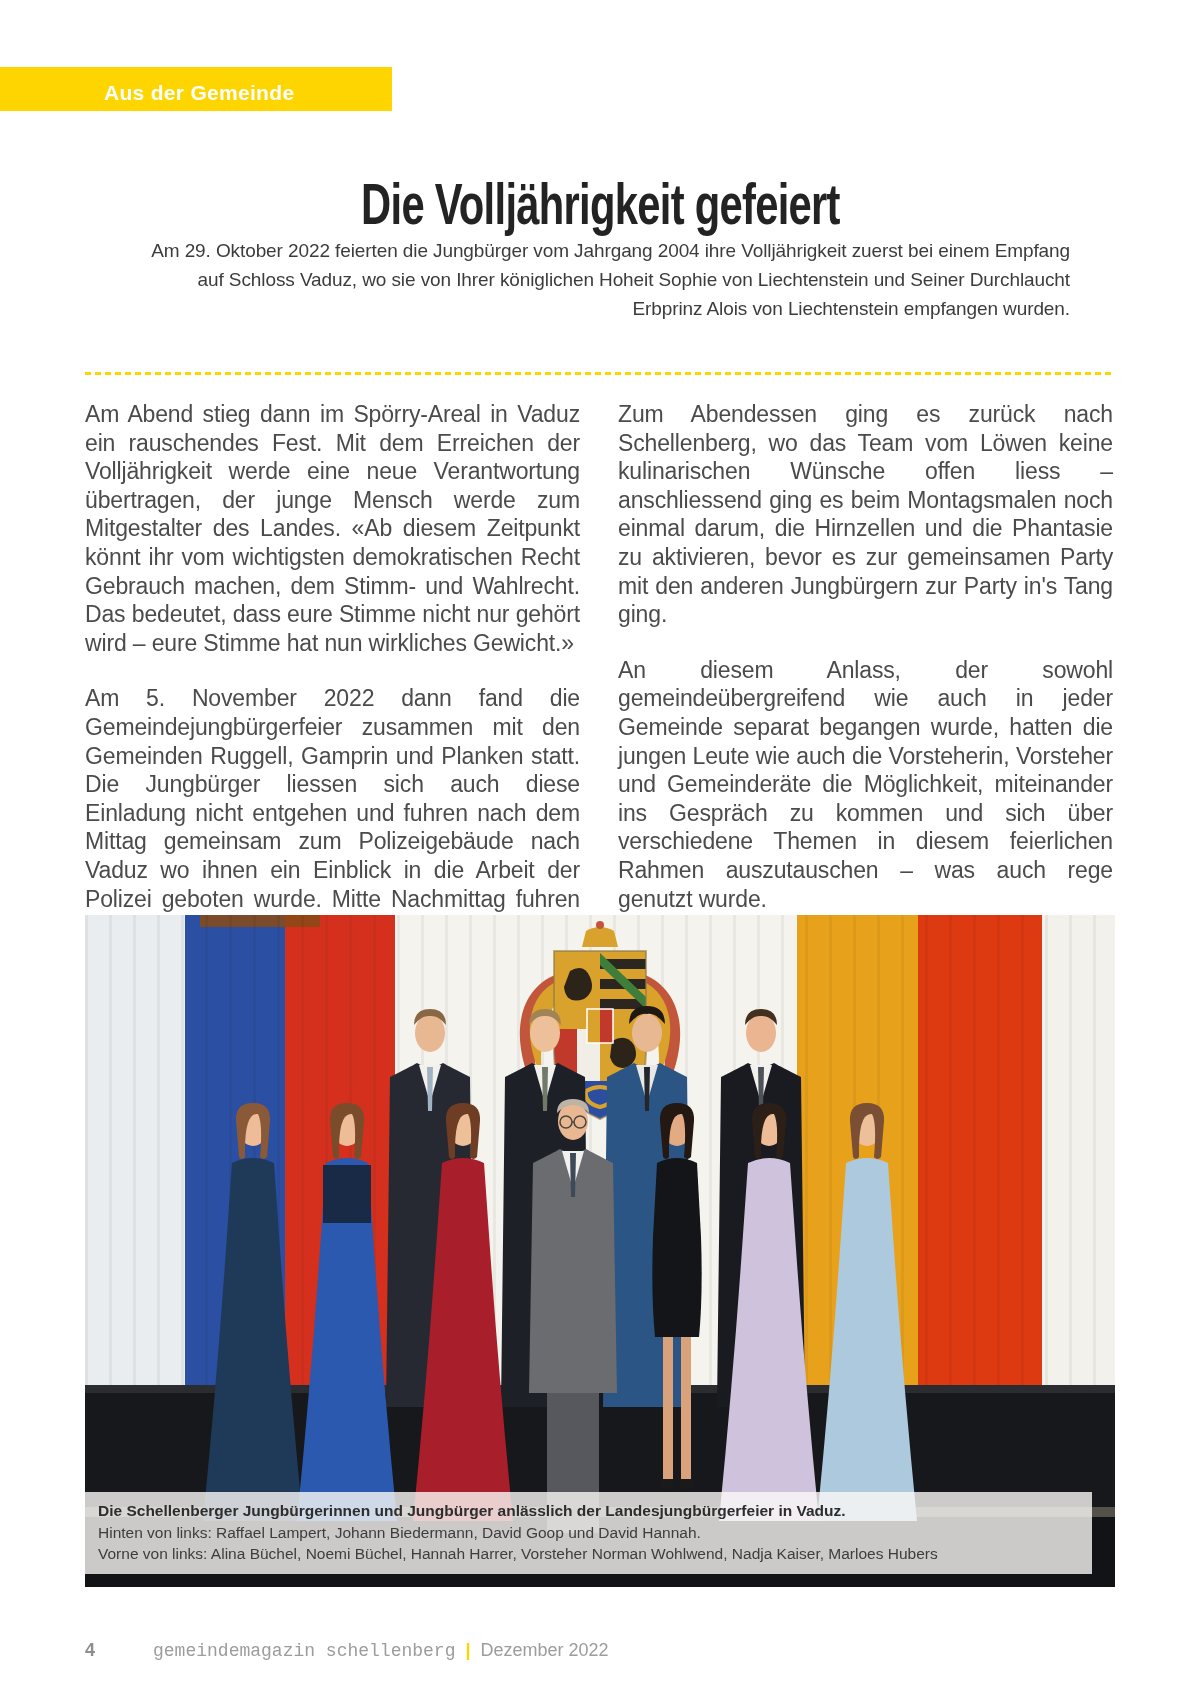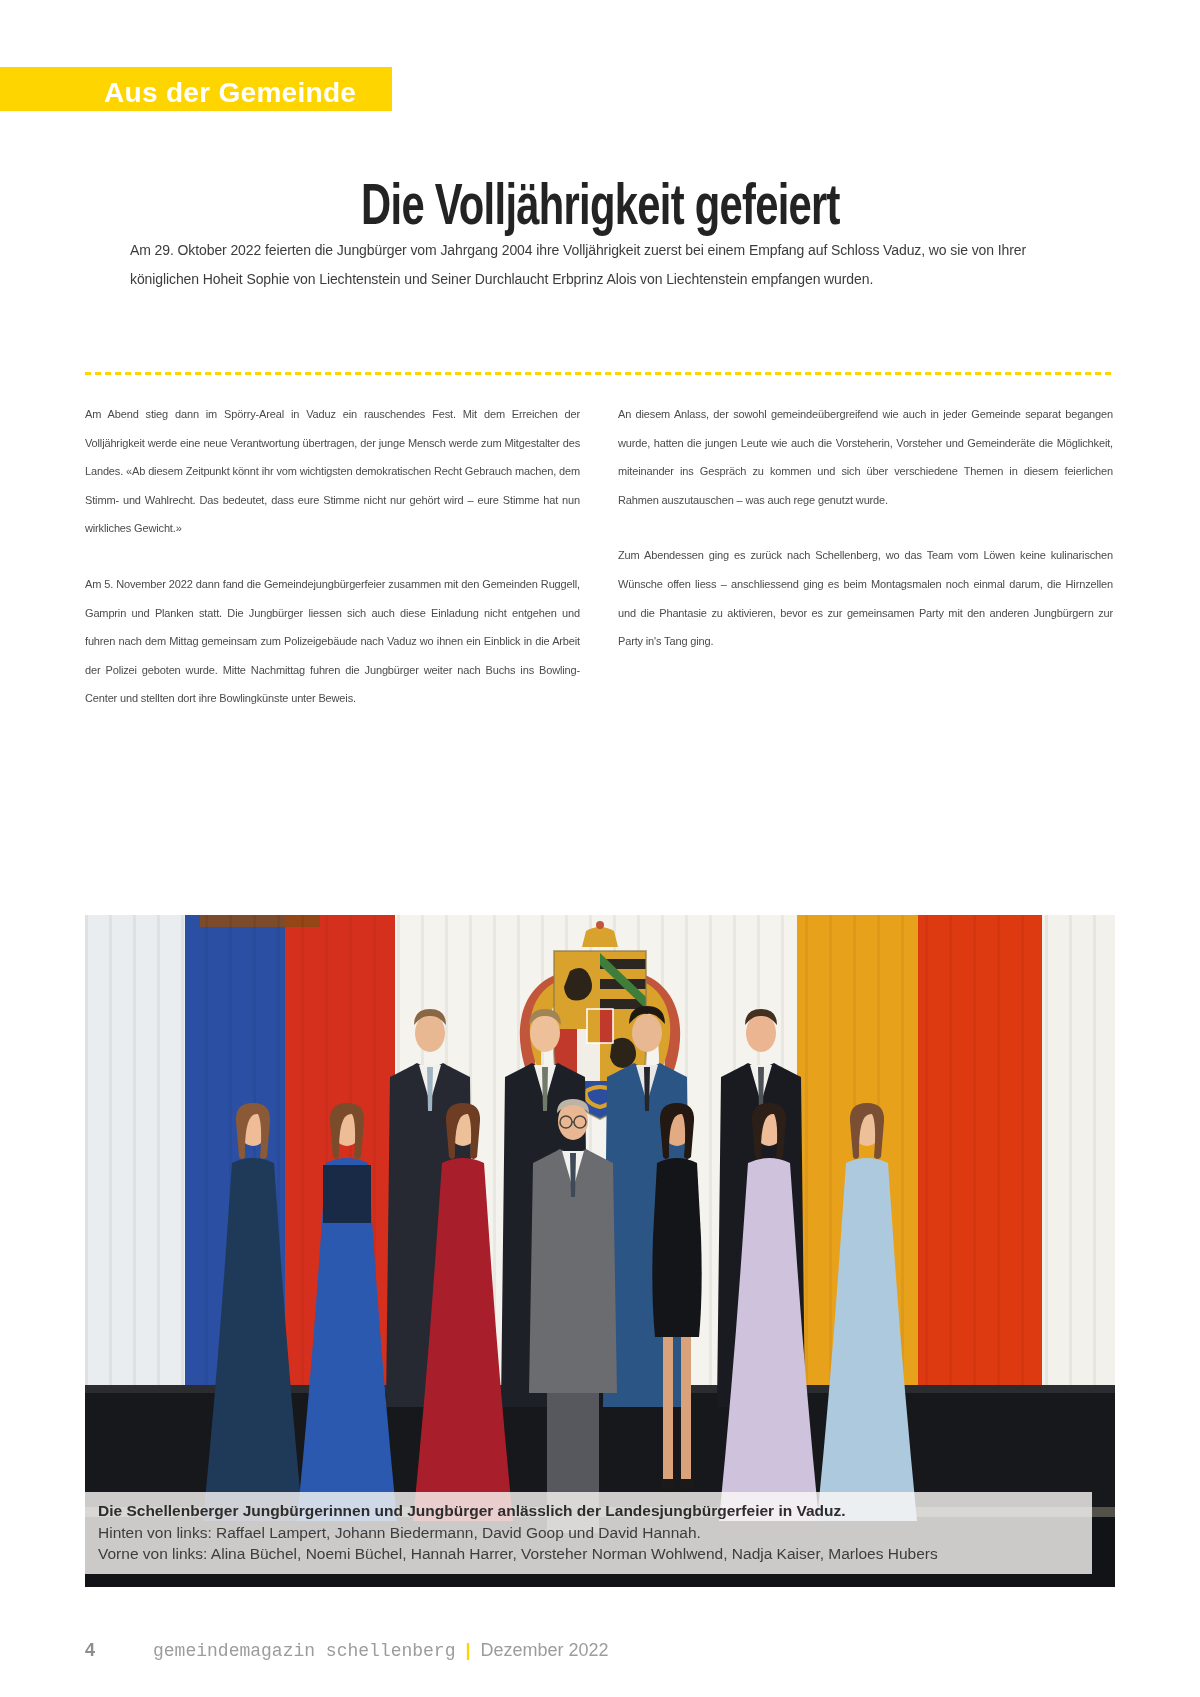--- a/index.html
+++ b/index.html
@@ -2,38 +2,38 @@
 <html><head>
 <meta charset="utf-8">
 <style>
   html,body{margin:0;padding:0;background:#fff;}
   .page{position:relative;width:1200px;height:1697px;background:#ffffff;overflow:hidden;
         font-family:"Liberation Sans",sans-serif;}
 
   
   .band{position:absolute;top:67px;left:0;width:392px;height:44px;background:#ffd500;
         display:flex;align-items:center;padding-left:104px;box-sizing:border-box;}
-  .band span{color:#ffffff;font-weight:bold;font-size:28px;letter-spacing:.3px;margin-top:8px;}
+  .band span{color:#ffffff;font-weight:bold;font-size:21px;letter-spacing:.3px;margin-top:8px;}
 
   
   .title-wrap{position:absolute;top:172px;left:0;width:1200px;text-align:center;margin:0;}
   .title{display:inline-block;font-size:58px;line-height:1.1;font-weight:bold;color:#232323;
          letter-spacing:-1px;white-space:nowrap;transform:scaleX(.72);transform-origin:center;}
 
   
-  .intro{position:absolute;top:236px;left:130px;width:940px;margin:0;text-align:left;
-         font-size:14px;line-height:29px;color:#3c3c3c;letter-spacing:-.1px;}
+  .intro{position:absolute;top:236px;left:130px;width:940px;margin:0;text-align:right;
+         font-size:19px;line-height:29px;color:#3c3c3c;letter-spacing:-.1px;}
 
   
   .divider{position:absolute;top:372px;left:85px;width:1028px;height:3px;
            background:repeating-linear-gradient(90deg,#ffd500 0 6px,transparent 6px 10px);}
 
   
   .columns{position:absolute;top:400px;left:85px;width:1028px;display:flex;gap:38px;}
-  .col{flex:1;text-align:justify;font-size:11px;line-height:28.6px;color:#4b4b4b;
+  .col{flex:1;text-align:justify;font-size:23px;line-height:28.6px;color:#4b4b4b;
        letter-spacing:-.15px;}
   .col p{margin:0 0 27px 0;}
 
   
   .photo{position:absolute;top:915px;left:85px;width:1030px;height:672px;margin:0;overflow:hidden;}
   .photo svg{position:absolute;inset:0;display:block;}
 
   
   .caption{position:absolute;left:0;top:577px;width:1007px;box-sizing:border-box;
            padding:8px 13px 9px;background:rgba(250,249,246,.8);
@@ -61,22 +61,22 @@
   <p class="intro">Am 29. Oktober 2022 feierten die Jungbürger vom Jahrgang 2004 ihre Volljährigkeit zuerst bei einem Empfang auf Schloss Vaduz, wo sie von Ihrer königlichen Hoheit Sophie von Liechtenstein und Seiner Durchlaucht Erbprinz Alois von Liechtenstein empfangen wurden.</p>
 
   <div class="divider"></div>
 
   <div class="columns">
     <div class="col">
         <p class="para">Am Abend stieg dann im Spörry-Areal in Vaduz ein rauschendes Fest. Mit dem Erreichen der Volljährigkeit werde eine neue Verantwortung übertragen, der junge Mensch werde zum Mitgestalter des Landes. «Ab diesem Zeitpunkt könnt ihr vom wichtigsten demokratischen Recht Gebrauch machen, dem Stimm- und Wahlrecht. Das bedeutet, dass eure Stimme nicht nur gehört wird – eure Stimme hat nun wirkliches Gewicht.»</p>
         <p class="para">Am 5. November 2022 dann fand die Gemeindejungbürgerfeier zusammen mit den Gemeinden Ruggell, Gamprin und Planken statt. Die Jungbürger liessen sich auch diese Einladung nicht entgehen und fuhren nach dem Mittag gemeinsam zum Polizeigebäude nach Vaduz wo ihnen ein Einblick in die Arbeit der Polizei geboten wurde. Mitte Nachmittag fuhren die Jungbürger weiter nach Buchs ins Bowling-Center und stellten dort ihre Bowlingkünste unter Beweis.</p>
       </div>
     <div class="col">
+        <p class="para">Zum Abendessen ging es zurück nach Schellenberg, wo das Team vom Löwen keine kulinarischen Wünsche offen liess – anschliessend ging es beim Montagsmalen noch einmal darum, die Hirnzellen und die Phantasie zu aktivieren, bevor es zur gemeinsamen Party mit den anderen Jungbürgern zur Party in's Tang ging.</p>
         <p class="para">An diesem Anlass, der sowohl gemeindeübergreifend wie auch in jeder Gemeinde separat begangen wurde, hatten die jungen Leute wie auch die Vorsteherin, Vorsteher und Gemeinderäte die Möglichkeit, miteinander ins Gespräch zu kommen und sich über verschiedene Themen in diesem feierlichen Rahmen auszutauschen – was auch rege genutzt wurde.</p>
-        <p class="para">Zum Abendessen ging es zurück nach Schellenberg, wo das Team vom Löwen keine kulinarischen Wünsche offen liess – anschliessend ging es beim Montagsmalen noch einmal darum, die Hirnzellen und die Phantasie zu aktivieren, bevor es zur gemeinsamen Party mit den anderen Jungbürgern zur Party in's Tang ging.</p>
       </div>
   </div>
 
   <figure class="photo">
     <svg viewBox="0 0 1030 672" width="1030" height="672">
       <defs>
         <pattern id="drape" width="24" height="672" patternUnits="userSpaceOnUse">
           <rect x="0" width="3" height="672" fill="#000000" opacity="0.05"></rect>
         </pattern>
         <ellipse id="head" rx="15" ry="19"></ellipse>

